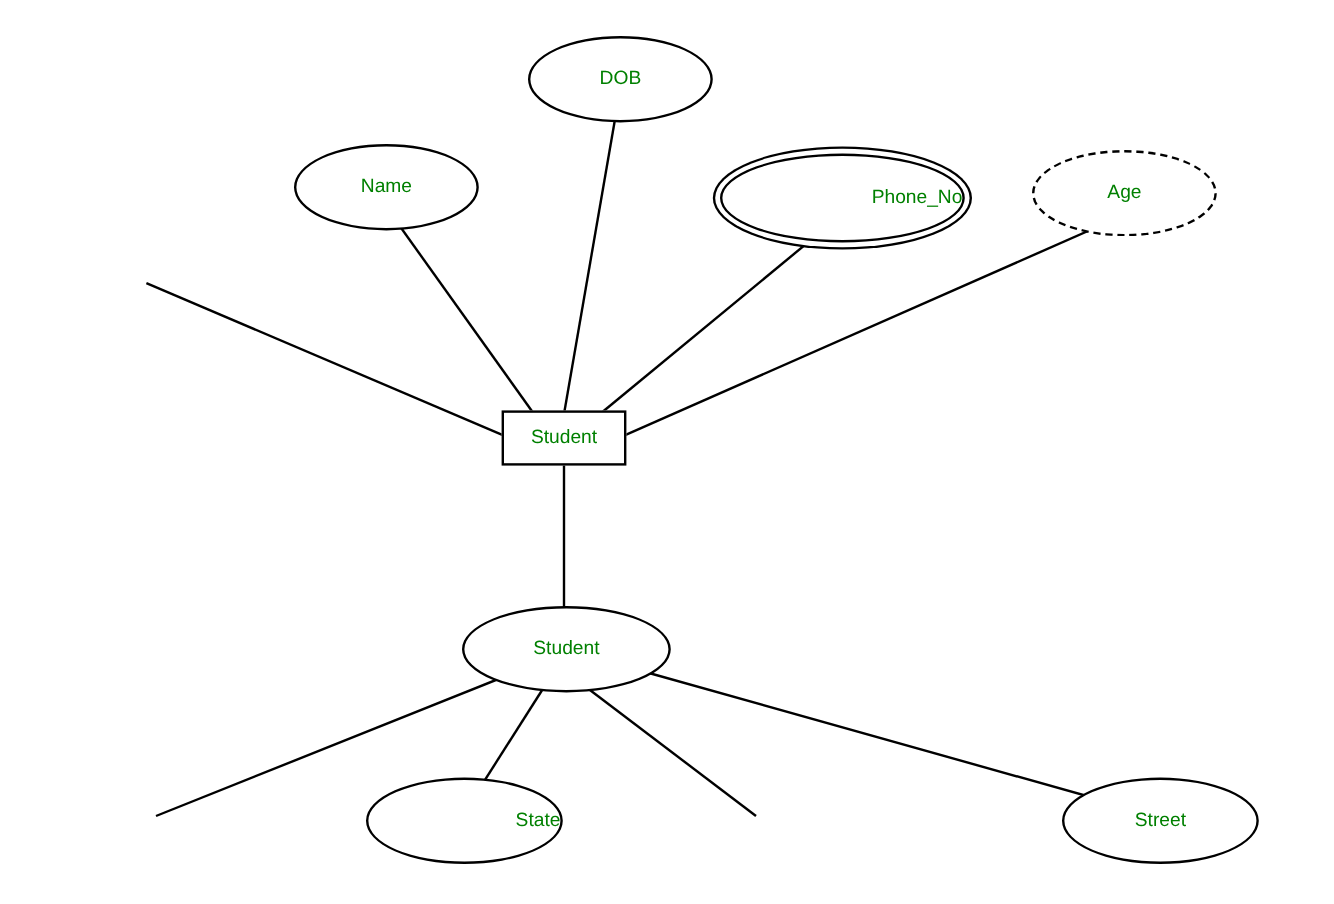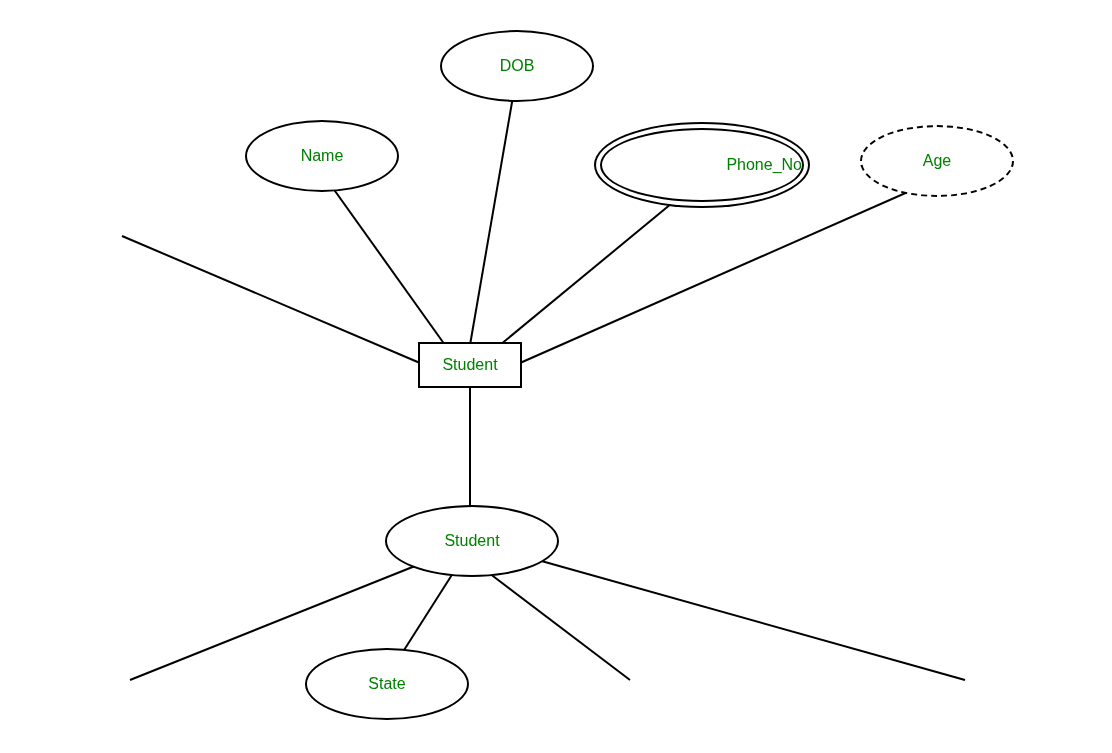--- a/index.html
+++ b/index.html
@@ -87,19 +87,22 @@
 
   <div class="node ellipse dashed" style="left:860px; top:125px; width:150px; height:68px;">
     <span>Age</span>
   </div>
 
   <div class="node ellipse" style="left:385px; top:505px; width:170px; height:68px;">
     <span>Student</span>
   </div>
 
 
-  <div class="node ellipse" style="left:305px; top:648px; width:160px; height:68px;">
+  <div class="node ellipse" style="left:305px; top:648px; width:160px; height:68px;justify-content:flex-end;">
     <span>State</span>
   </div>
 
 
+  <div class="node ellipse" style="left:885px; top:648px; width:160px; height:68px;">
+    <span>Street</span>
+  </div>
 
 </div>
 
 </body></html>

